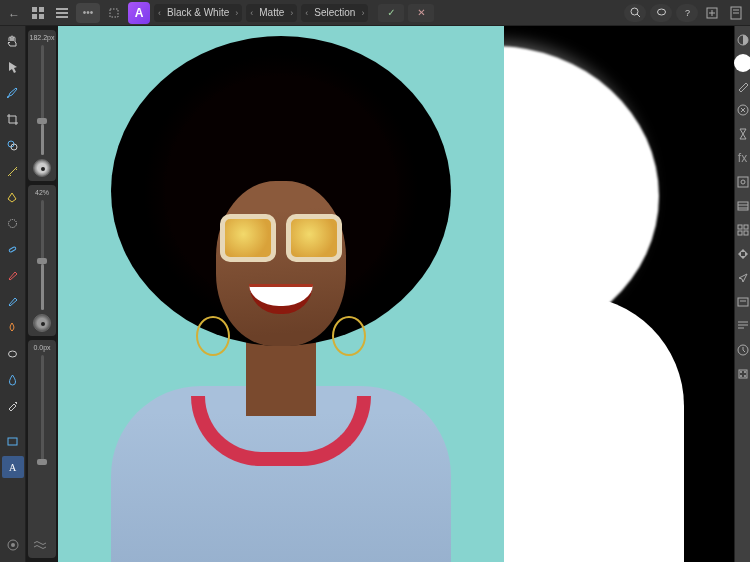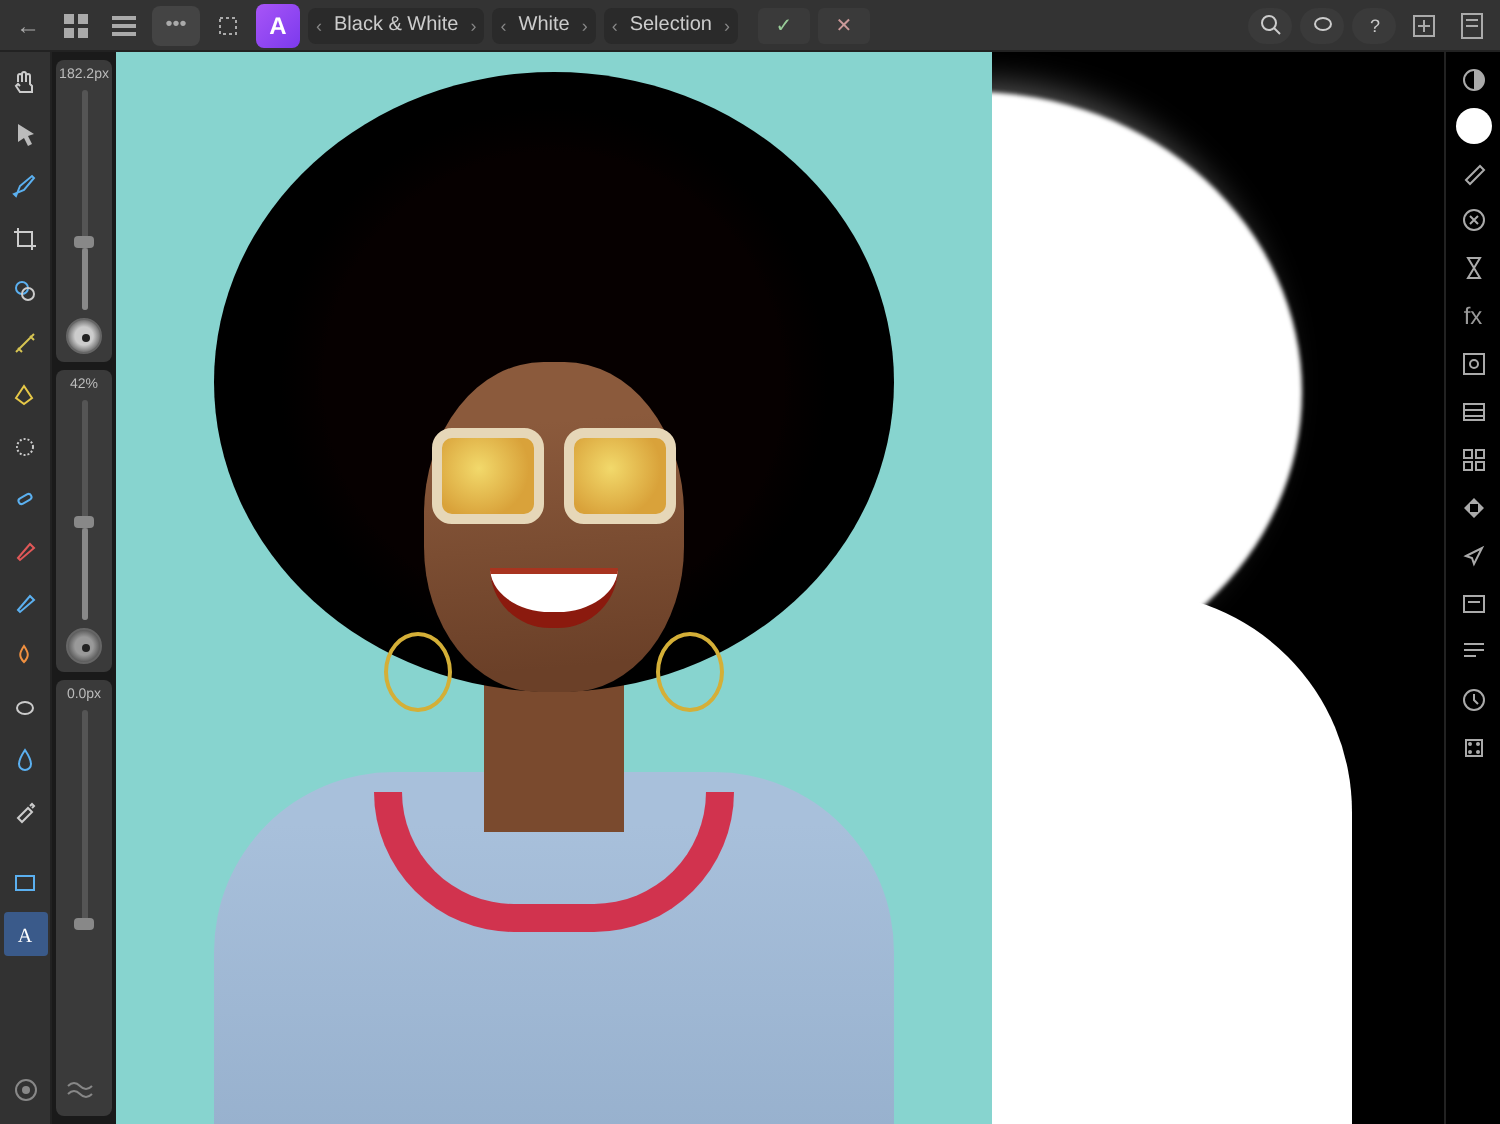--- a/index.html
+++ b/index.html
@@ -314,22 +314,22 @@
     left: -180px;
     width: 350px;
     height: 310px;
     background: radial-gradient(circle, #fff 48%, rgba(255,255,255,0.4) 58%, transparent 68%);
     border-radius: 50%;
     filter: blur(6px);
   }
 
   
   .rightcol {
-    width: 28px;
-    background: #000000;
+    width: 16px;
+    background: #404040;
     display: flex;
     flex-direction: column;
     align-items: center;
     padding-top: 4px;
     gap: 4px;
     border-left: 1px solid #222;
   }
   .rightcol .icon-btn { width: 22px; height: 20px; color: #999; }
   .color-circle {
     width: 18px;
@@ -369,21 +369,21 @@
     </div>
     <div class="app-icon">A</div>
 
     <div class="context-tab">
       <span class="chev">‹</span>
       <span>Black &amp; White</span>
       <span class="chev">›</span>
     </div>
     <div class="context-tab">
       <span class="chev">‹</span>
-      <span>White</span>
+      <span>Matte</span>
       <span class="chev">›</span>
     </div>
     <div class="context-tab">
       <span class="chev">‹</span>
       <span>Selection</span>
       <span class="chev">›</span>
     </div>
 
     <div class="confirm-btn" style="margin-left:6px;color:#9c9;">✓</div>
     <div class="confirm-btn" style="color:#c99;">✕</div>

